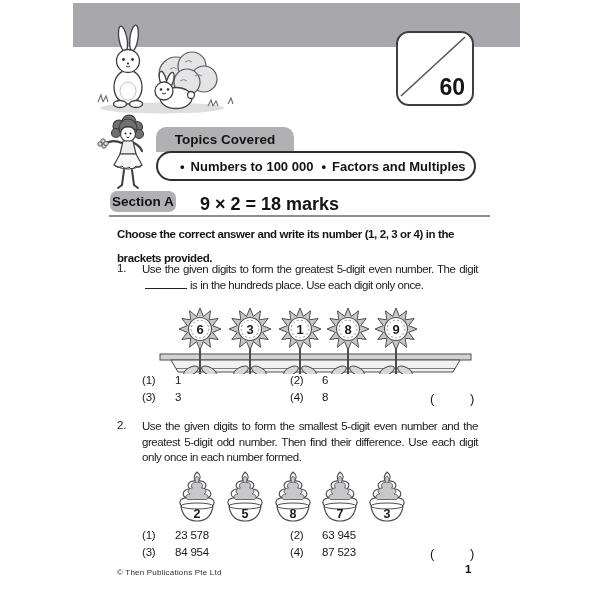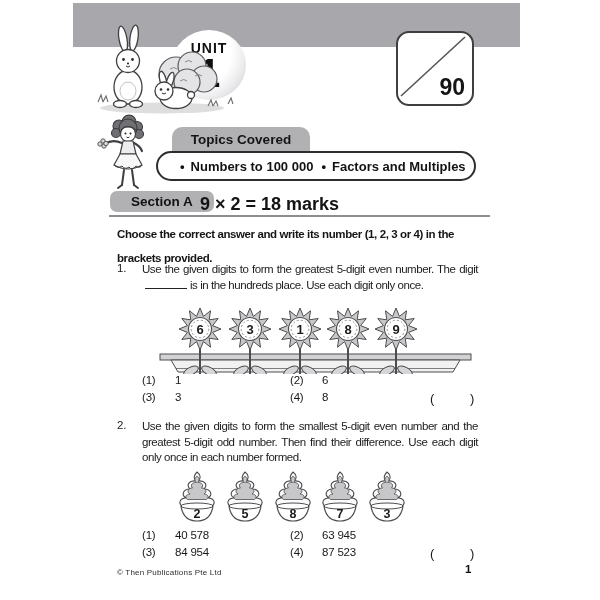--- a/index.html
+++ b/index.html
@@ -27,35 +27,35 @@
   .score-box {
     position:absolute; left:396px; top:31px; width:74px; height:71px; background:#fff;
     border:2px solid #3f3f42; border-radius:13px; z-index:4;
   }
   .score-box svg { position:absolute; left:0; top:0; }
   .score-total { position:absolute; right:7px; bottom:3px; font-weight:bold; font-size:23px; color:#151515; }
 
   
   .fairy { position:absolute; left:92px; top:113px; z-index:3; }
   .topics-tab {
-    position:absolute; left:172px; top:127px; width:138px; height:25px; background:#b1b1b4;
+    position:absolute; left:156px; top:127px; width:138px; height:25px; background:#b1b1b4;
     border-radius:10px 10px 0 0; display:flex; align-items:center; justify-content:center;
     font-weight:bold; font-size:13.5px; color:#141414; z-index:1;
   }
   .topics-box {
     position:absolute; left:156px; top:151px; width:320px; height:30px; background:#fff;
     border:2px solid #2d2d2f; border-radius:15px; box-sizing:border-box;
     display:flex; align-items:center; justify-content:space-between; padding:0 18px 0 22px;
     font-weight:bold; font-size:13px; color:#131313; z-index:2; white-space:nowrap;gap:8px;
   }
   .topic-item .bullet { margin-right:6px; }
 
   
   .section-chip {
-    position:absolute; left:110px; top:191px; height:21px; padding:0 21px; background:#b1b1b4;
+    position:absolute; left:110px; top:191px; height:21px; padding:0 2px; background:#b1b1b4;
     border-radius:7px; display:flex; align-items:center; font-weight:bold; font-size:13.5px; color:#121212;
   }
   .section-marks { position:absolute; left:200px; top:194px; font-weight:bold; font-size:18px; color:#141414; }
   .section-rule { position:absolute; left:109px; top:215px; width:381px; height:2px; background:#8e8e92; }
 
   .instructions {
     position:absolute; left:117px; top:222px; width:370px; font-weight:bold; font-size:11.5px;
     line-height:24px; letter-spacing:-0.4px; color:#151515;
   }
 
@@ -130,30 +130,26 @@
         <circle cx="78" cy="65.5" r="1.3"></circle>
     </g>
     <path d="M72,69 q2,2 4,0" stroke="#2e2e30" fill="none"></path>
     <g stroke="#6b6b6e" fill="none" stroke-width="1.1">
       <path d="M8,78 l3,-7 l2,7 M13,78 l3,-6 l2,6"></path>
       <path d="M118,82 l3,-6 l2,6 M123,82 l3,-5 l2,5"></path>
       <path d="M138,80 l3,-6 l2,6"></path>
     </g>
   </svg>
 
-  <div class="unit-badge">
-    <span class="unit-label">UNIT</span>
-    <span class="unit-number">1</span>
-  </div>
 
   <div class="score-box">
     <svg width="70" height="67" viewBox="0 0 70 67">
       <line x1="3" y1="63" x2="67" y2="4" stroke="#55555a" stroke-width="1.6"></line>
     </svg>
-    <span class="score-total">90</span>
+    <span class="score-total">60</span>
   </div>
 
   <svg class="fairy" width="76" height="80" viewBox="0 0 76 80">
     <path d="M30,30 Q20,26 13,31" stroke="#3f3f42" stroke-width="2.2" fill="none" stroke-linecap="round"></path>
     <path d="M42,30 Q48,33 50,38" stroke="#3f3f42" stroke-width="2.2" fill="none" stroke-linecap="round"></path>
     <g fill="#d9d9db" stroke="#4c4c4e" stroke-width="0.9">
       <circle cx="11" cy="28" r="2.2"></circle>
         <circle cx="8" cy="31" r="2.2"></circle>
         <circle cx="12" cy="33" r="2.2"></circle>
         <circle cx="14" cy="30.5" r="2.2"></circle>
@@ -270,21 +266,21 @@
     <text x="25" y="48" text-anchor="middle" font-size="12.5" font-weight="bold" fill="#1b1b1b">2</text>
     <text x="73" y="48" text-anchor="middle" font-size="12.5" font-weight="bold" fill="#1b1b1b">5</text>
     <text x="121" y="48" text-anchor="middle" font-size="12.5" font-weight="bold" fill="#1b1b1b">8</text>
     <text x="168" y="48" text-anchor="middle" font-size="12.5" font-weight="bold" fill="#1b1b1b">7</text>
     <text x="215" y="48" text-anchor="middle" font-size="12.5" font-weight="bold" fill="#1b1b1b">3</text>
   </svg>
 
   <div class="options opts-q2">
     <div class="opt-row">
       <span class="opt-label">(1)</span>
-      <span class="opt-value">40 578</span>
+      <span class="opt-value">23 578</span>
       <span class="opt-label c2">(2)</span>
       <span class="opt-value c2">63 945</span>
     </div>
     <div class="opt-row">
       <span class="opt-label">(3)</span>
       <span class="opt-value">84 954</span>
       <span class="opt-label c2">(4)</span>
       <span class="opt-value c2">87 523</span>
       <span class="bracket-open">(</span>
       <span class="bracket-close">)</span>

